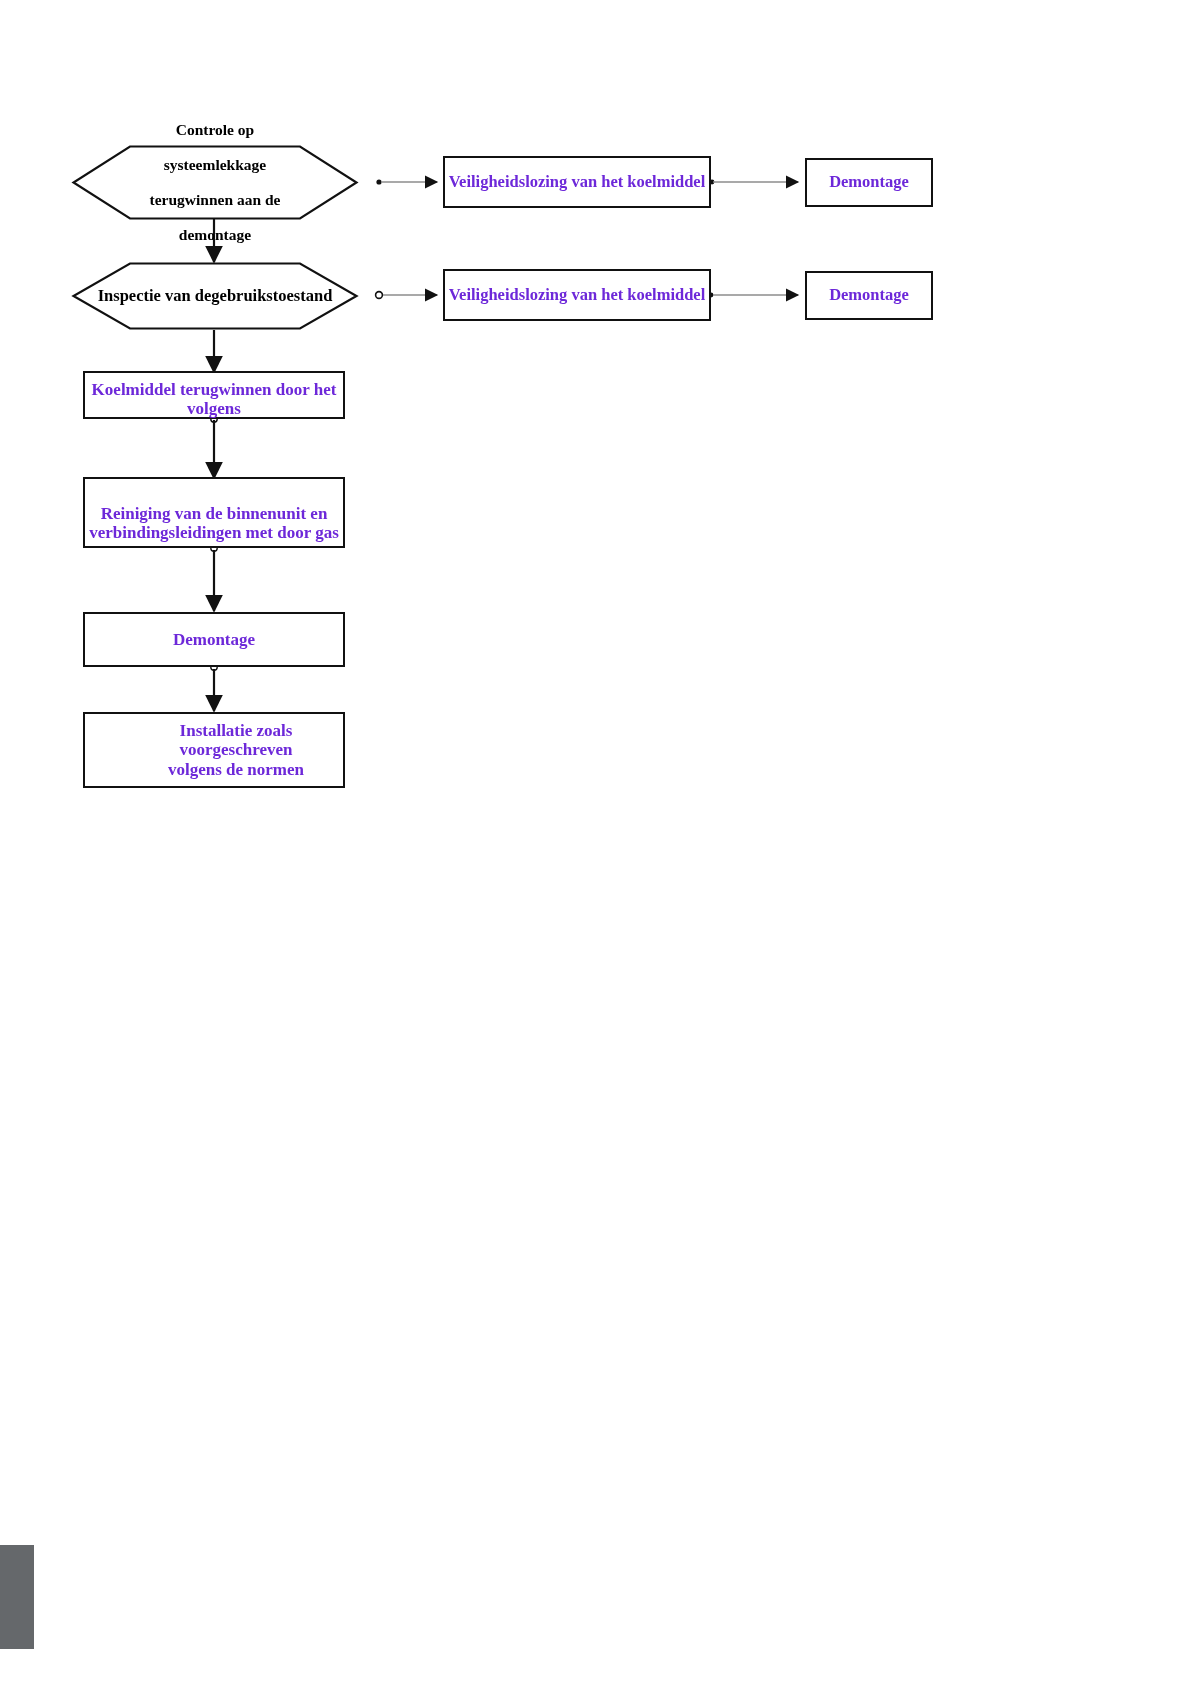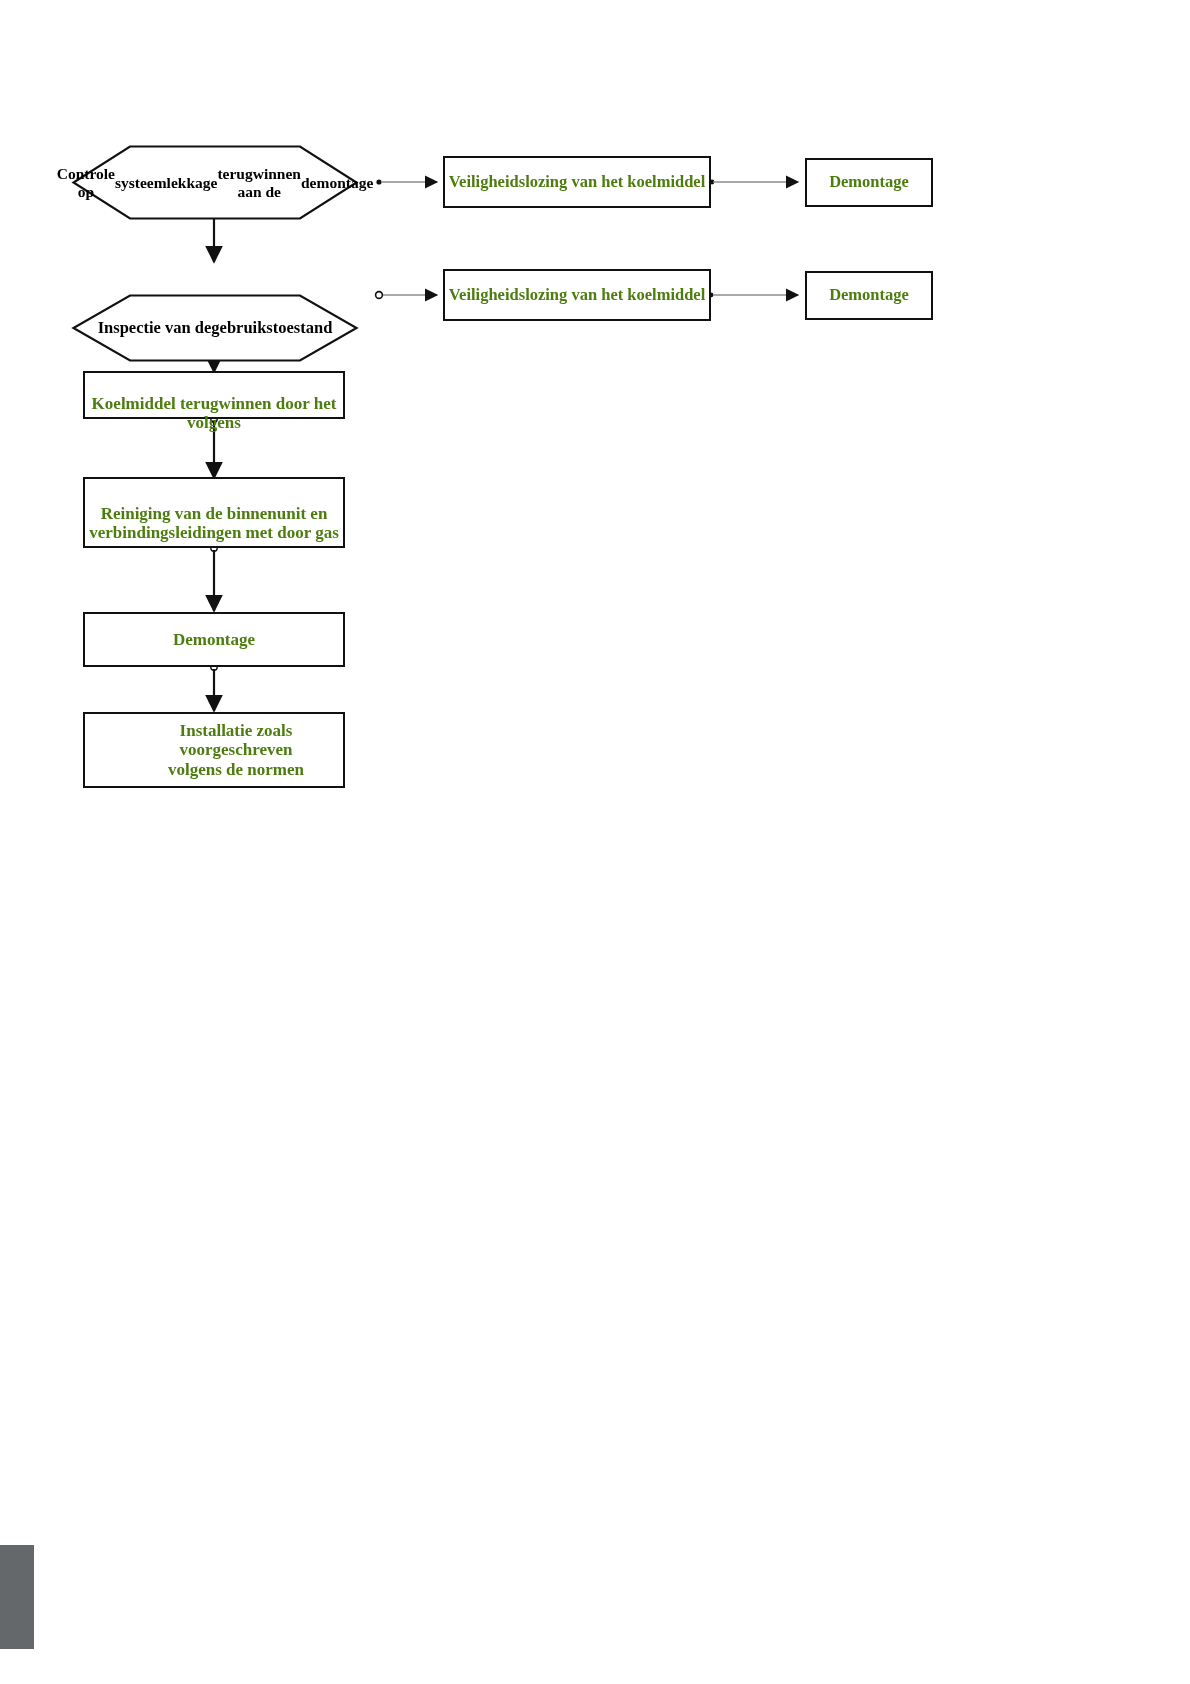--- a/index.html
+++ b/index.html
@@ -18,21 +18,21 @@
     position: absolute;
     inset: 0;
   }
   .node {
     position: absolute;
     box-sizing: border-box;
     display: flex;
     align-items: center;
     justify-content: center;
     text-align: center;
-    color: #4d7c0f;
+    color: #6d28d9;
     font-weight: 700;
     line-height: 1.12;
   }
   .box {
     border: 2px solid #111111;
     background: #ffffff;
   }
   .hexwrap {
     position: absolute;
   }
@@ -61,21 +61,21 @@
     left: 0;
     top: 0;
     width: 1190px;
     height: 1684px;
     pointer-events: none;
   }
   .grayblock {
     position: absolute;
     background: #65686b;
   }
-  .t-sm { font-size: 15.5px; }
+  .t-sm { font-size: 15.5px; flex-direction: column; }
   .t-md { font-size: 16.5px; }
   .t-lg { font-size: 17px; }
 </style>
 </head>
 <body>
 
 <div id="page">
 
   <svg class="conn" viewBox="0 0 1190 1684" xmlns="http://www.w3.org/2000/svg">
     <defs>
@@ -144,40 +144,40 @@
   </div>
 
   <div class="node box t-md" style="left:443px; top:156px; width:268px; height:52px;">
     <span>Veiligheidslozing van het koelmiddel</span>
   </div>
 
   <div class="node box t-md" style="left:805px; top:158px; width:128px; height:49px;">
     <span>Demontage</span>
   </div>
 
-  <div class="hexwrap" style="left:72px; top:262px; width:286px; height:68px;margin-top:32px;">
+  <div class="hexwrap" style="left:72px; top:262px; width:286px; height:68px;">
     <svg width="286" height="68" viewBox="0 0 286 68" xmlns="http://www.w3.org/2000/svg">
       <polygon points="58,1.5 228,1.5 284.5,34 228,66.5 58,66.5 1.5,34" fill="#ffffff" stroke="#111111" stroke-width="2.2"></polygon>
     </svg>
     <div class="hexlabel t-md">
       <span>Inspectie van de</span>
         <br>
       <span>gebruikstoestand</span>
     </div>
   </div>
 
   <div class="node box t-md" style="left:443px; top:269px; width:268px; height:52px;">
     <span>Veiligheidslozing van het koelmiddel</span>
   </div>
 
   <div class="node box t-md" style="left:805px; top:271px; width:128px; height:49px;">
     <span>Demontage</span>
   </div>
 
-  <div class="node box t-lg" style="left:83px; top:371px; width:262px; height:48px; align-items:flex-start; padding-top:21px;">
+  <div class="node box t-lg" style="left:83px; top:371px; width:262px; height:48px; align-items:flex-start; padding-top:7px;">
     <span>
       <span>Koelmiddel terugwinnen door het</span><br>
       <span>volgens</span>
     </span>
   </div>
 
   <div class="node box t-lg" style="left:83px; top:477px; width:262px; height:71px; align-items:flex-start; padding-top:25px;">
     <span>
       <span>Reiniging van de binnenunit en</span><br>
       <span>verbindingsleidingen met door gas</span>

